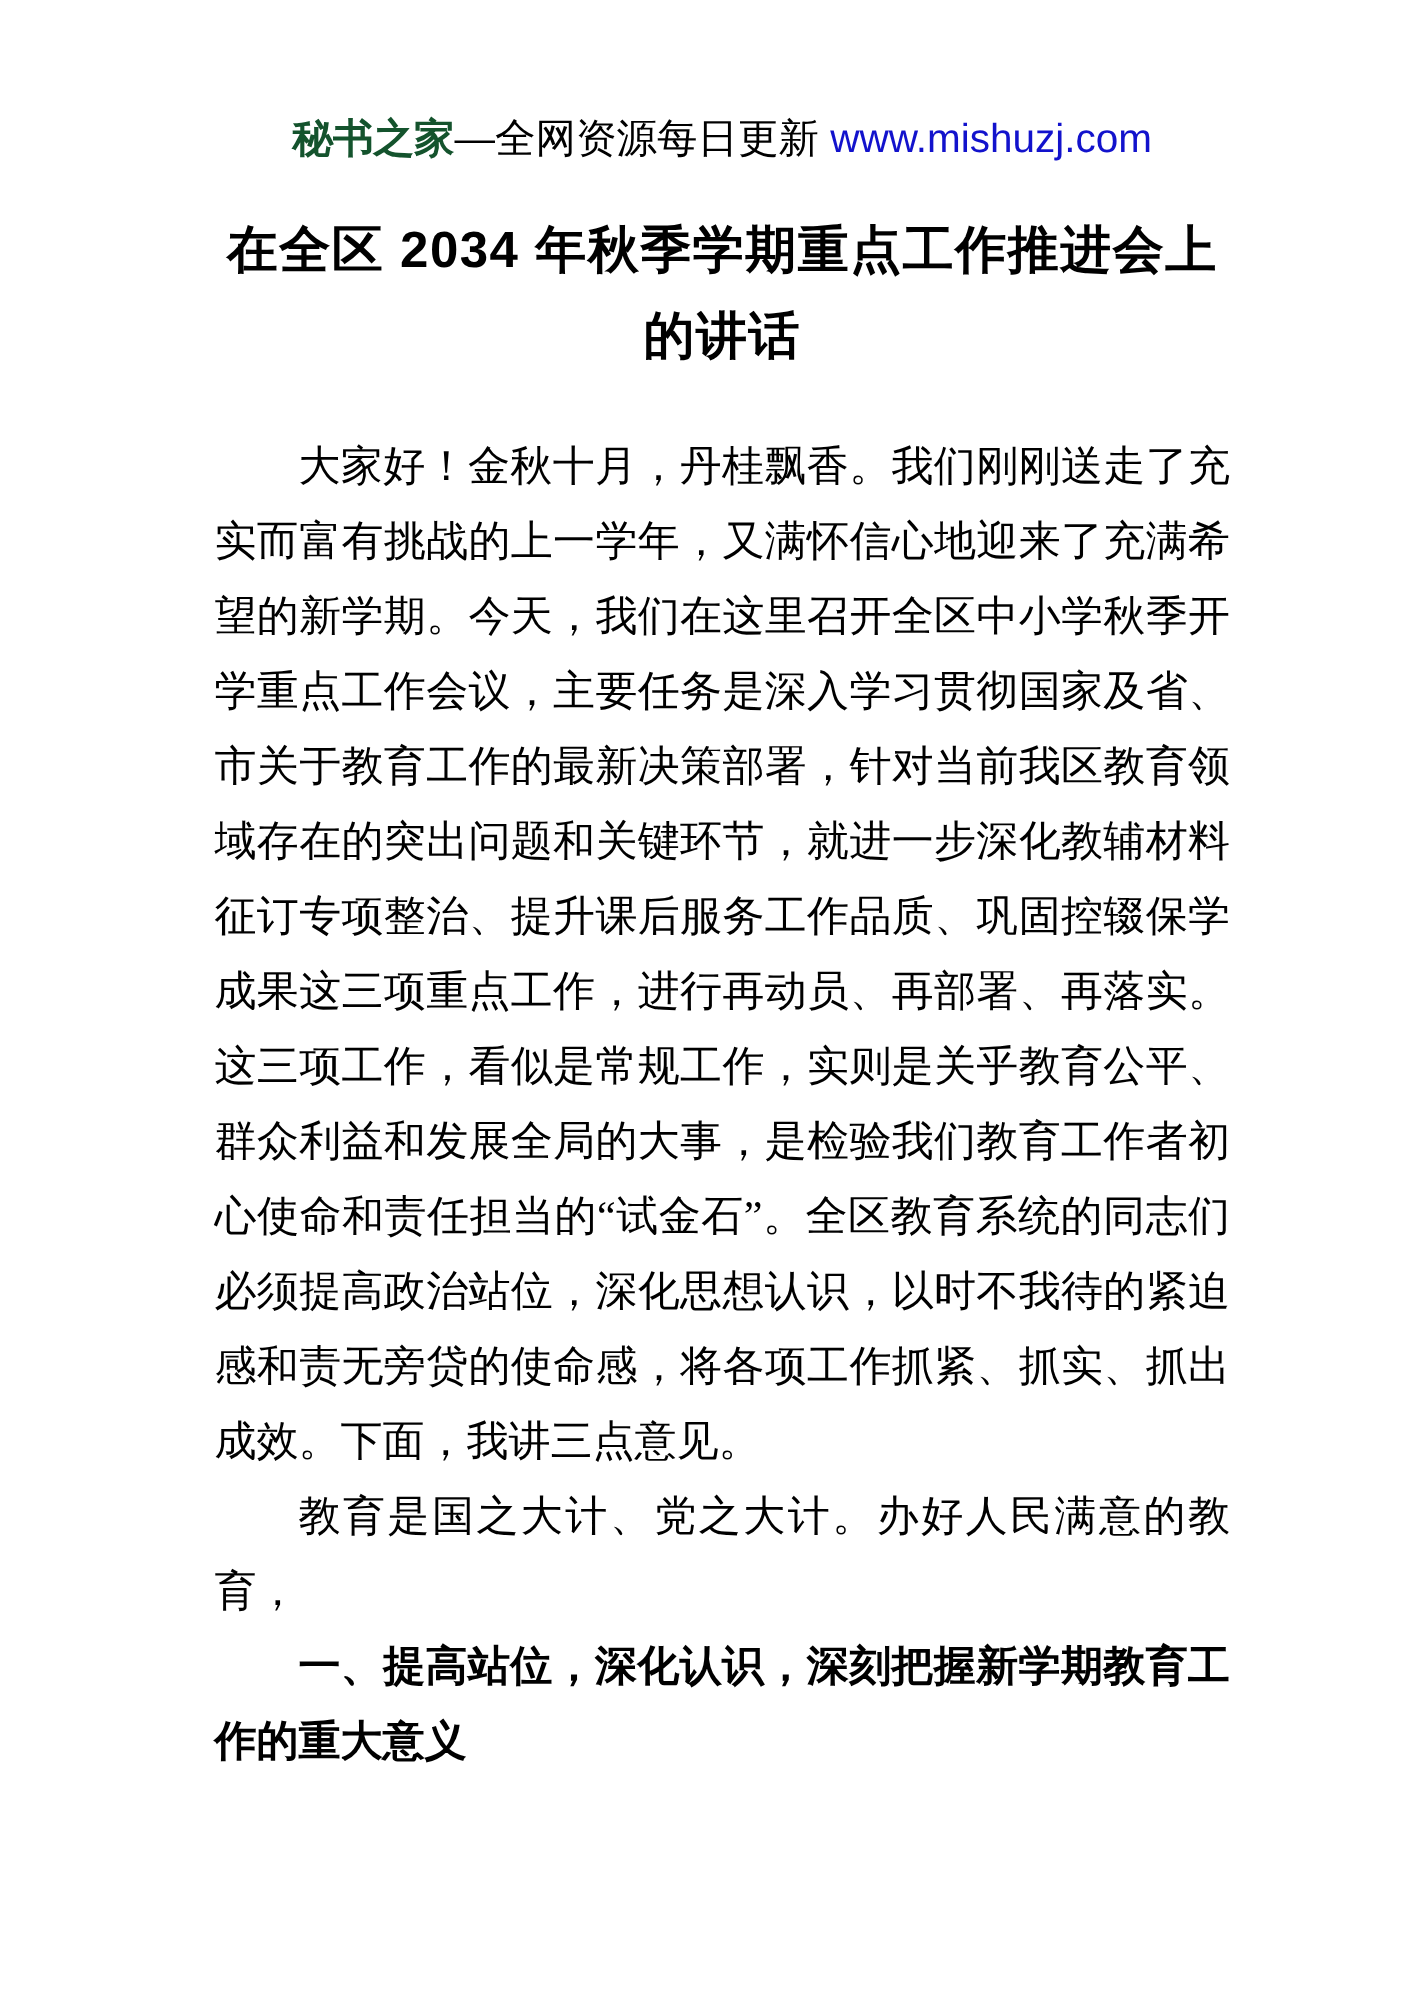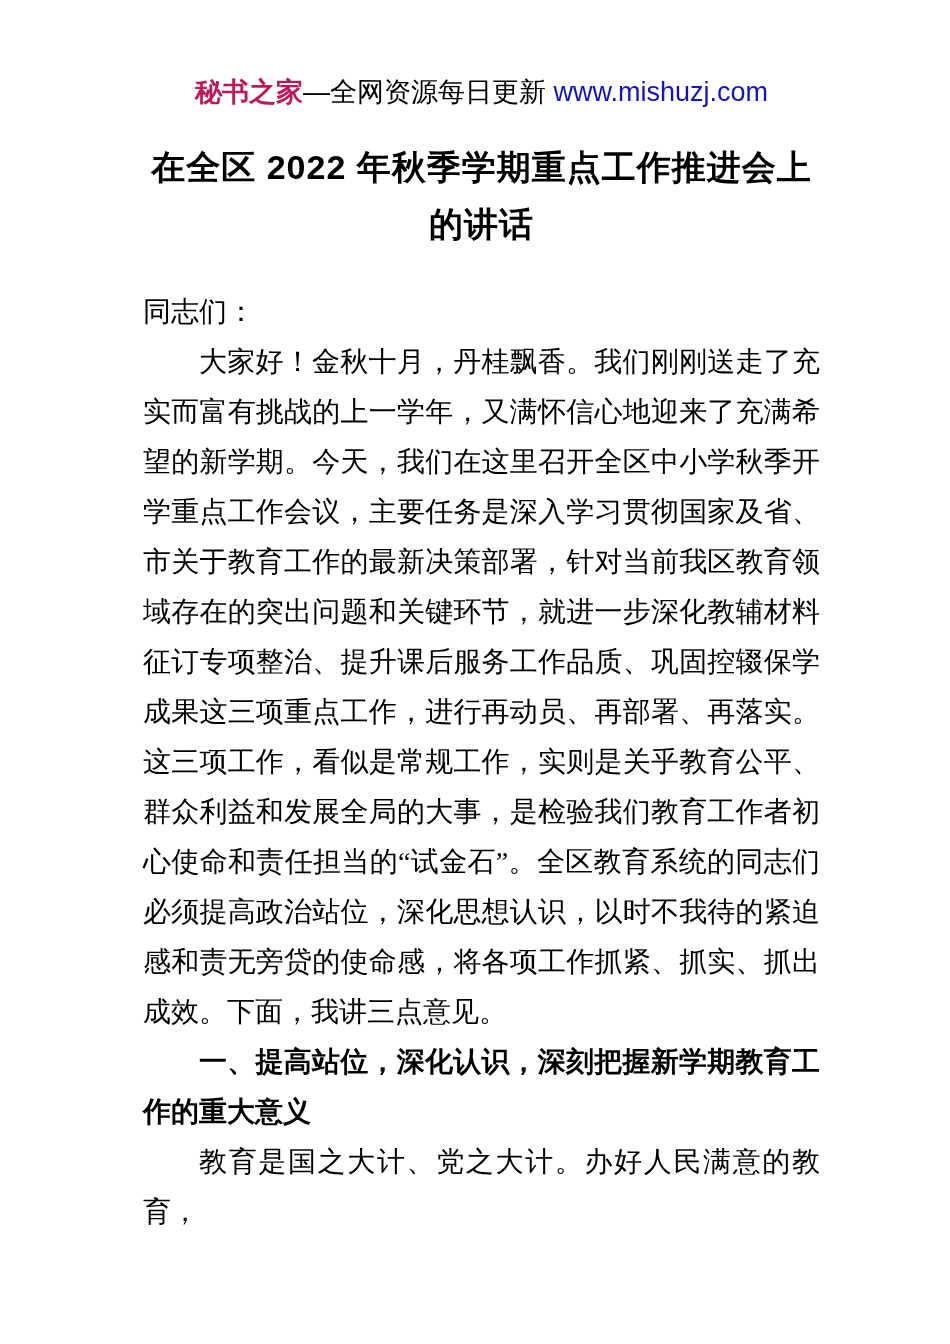--- a/index.html
+++ b/index.html
@@ -60,26 +60,25 @@
   .doc-body p.bold {
     font-weight: bold;
   }
 </style>
 </head>
 <body>
 
 <div class="page">
 
   <div class="site-header">
-    <span class="brand" style="color: #be185d; text-align: right;">秘书之家</span><span class="tagline" style="color: rgb(0, 0, 0);">—全网资源每日更新 </span><span class="url" style="color: rgb(18, 18, 204);">www.mishuzj.com</span>
+    <span class="brand" style="color: #14532d; text-align: right;">秘书之家</span><span class="tagline" style="color: rgb(0, 0, 0);">—全网资源每日更新 </span><span class="url" style="color: rgb(18, 18, 204);">www.mishuzj.com</span>
   </div>
 
-  <div class="doc-title">在全区 2022 年秋季学期重点工作推进会上的讲话</div>
+  <div class="doc-title">在全区 2034 年秋季学期重点工作推进会上的讲话</div>
 
   <div class="doc-body">
 
-  <p class="">同志们：</p>
       <p class="indent">大家好！金秋十月，丹桂飘香。我们刚刚送走了充实而富有挑战的上一学年，又满怀信心地迎来了充满希望的新学期。今天，我们在这里召开全区中小学秋季开学重点工作会议，主要任务是深入学习贯彻国家及省、市关于教育工作的最新决策部署，针对当前我区教育领域存在的突出问题和关键环节，就进一步深化教辅材料征订专项整治、提升课后服务工作品质、巩固控辍保学成果这三项重点工作，进行再动员、再部署、再落实。这三项工作，看似是常规工作，实则是关乎教育公平、群众利益和发展全局的大事，是检验我们教育工作者初心使命和责任担当的“试金石”。全区教育系统的同志们必须提高政治站位，深化思想认识，以时不我待的紧迫感和责无旁贷的使命感，将各项工作抓紧、抓实、抓出成效。下面，我讲三点意见。</p>
+      <p class="indent">教育是国之大计、党之大计。办好人民满意的教育，</p>
       <p class="indent bold">一、提高站位，深化认识，深刻把握新学期教育工作的重大意义</p>
-      <p class="indent">教育是国之大计、党之大计。办好人民满意的教育，</p>
     </div>
 
 </div>
 
 </body></html>

